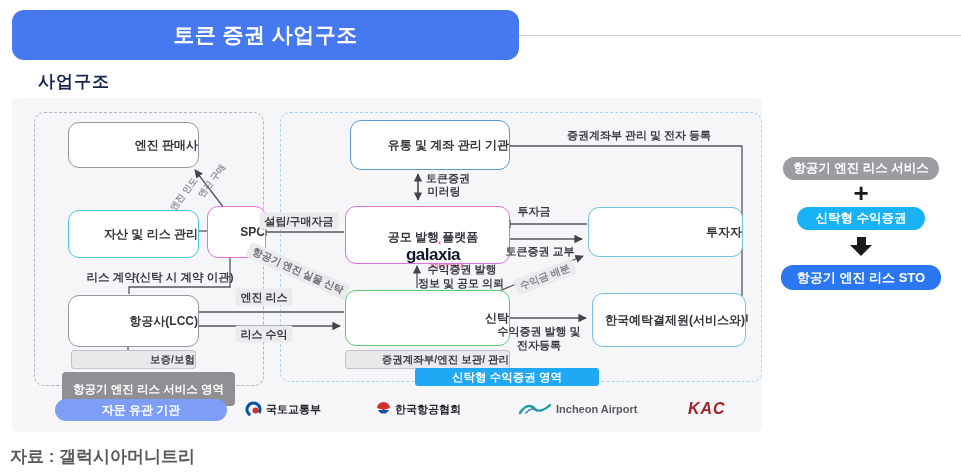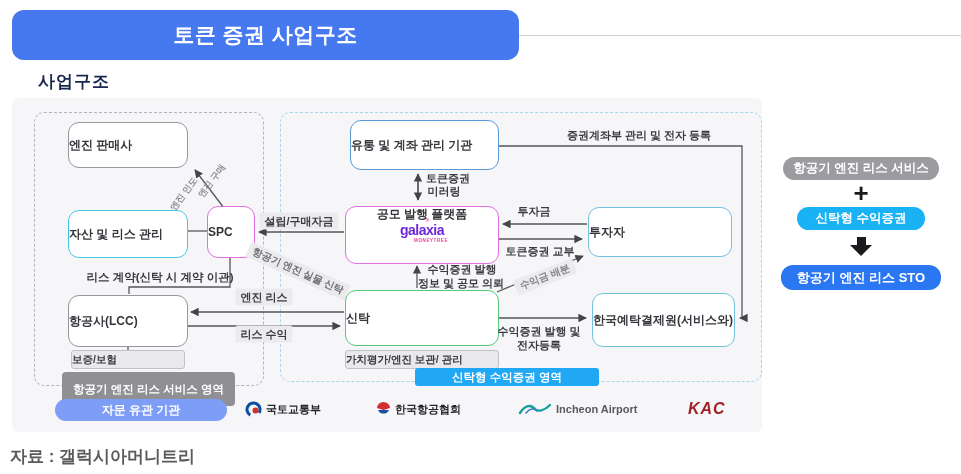--- a/index.html
+++ b/index.html
@@ -11,31 +11,31 @@
   .hdr span{color:#fff;font-size:21px;font-weight:800;letter-spacing:0.5px;}
   .hdr-line{position:absolute;left:519px;top:35px;width:442px;height:1px;background:#cfcfcf;}
   .sec{position:absolute;left:38px;top:70px;font-size:17px;font-weight:800;color:#17274e;letter-spacing:1px;}
   
   .panel{position:absolute;left:12px;top:98px;width:750px;height:334px;background:#f6f6f8;border-radius:6px;}
   .zone{position:absolute;border:1.4px dashed #b4b4ba;border-radius:10px;}
   .zone-right{border-color:#a6d6ec;}
   .wires{position:absolute;left:0;top:0;width:961px;height:474px;pointer-events:none;}
   
   .box{position:absolute;background:#fff;border:1.6px solid #93979e;border-radius:11px;
-       display:flex;align-items:center;justify-content:flex-start;text-align:center;
-       font-size:12px;font-weight:700;color:#35353b;line-height:1.25;}
+       display:flex;align-items:center;justify-content:flex-end;text-align:center;
+       font-size:12px;font-weight:700;color:#35353b;line-height:1.25;padding-left:11px;}
   .b-cyan{border-color:#45c8e5;}
   .b-mag{border-color:#e26ee2;}
   .b-green{border-color:#57c979;}
   .b-sky{border-color:#74c0dd;}
   .b-blue{border-color:#5b9bd5;}
   .b-fill{background:#e9e9eb;border:1px solid #c2c2c6;border-radius:3px;font-size:10.5px;color:#3a3a40;}
   .plat{flex-direction:column;gap:1px;}
   .galaxia-wrap{position:relative;line-height:1;}
-  .gx{font-size:14px;font-weight:800;color:#6d28d9;letter-spacing:-0.5px;}
+  .gx{font-size:17px;font-weight:800;color:#0f172a;letter-spacing:-0.5px;}
   .gx-star{position:absolute;top:-6px;left:57%;font-size:6px;color:#ef3e96;}
   .gx-sub{position:absolute;right:-4px;bottom:-6px;font-size:4.5px;font-weight:700;color:#ef3e96;letter-spacing:0.6px;}
   
   .lbl{position:absolute;transform:translate(-50%,-50%);font-size:11px;font-weight:700;
        color:#3a3a40;white-space:nowrap;z-index:5;}
   .lbl.bg{background:#ebebed;padding:1px 5px;border-radius:2px;}
   .lbl.faint{color:#8d8d95;font-weight:600;}
   
   .zbadge{position:absolute;display:flex;align-items:center;justify-content:center;color:#fff;
           font-size:11.5px;font-weight:700;border-radius:4px;z-index:6;}
@@ -123,21 +123,21 @@
     <span class="galaxia-wrap">
       <span class="gx">galaxia</span>
       <span class="gx-star">✳</span>
       <span class="gx-sub">MONEYTREE</span>
     </span>
     </div>
   <div class="box b-green" style="left:345px;top:290px;width:152px;height:54px;">
     <span>신탁</span>
     </div>
   <div class="box b-fill" style="left:345px;top:350px;width:152px;height:17px;">
-    <span>가치평가/엔진 보관/ 관리</span>
+    <span>증권계좌부/엔진 보관/ 관리</span>
     </div>
 
   <div class="box b-sky" style="left:588px;top:207px;width:142px;height:48px;">
     <span>투자자</span>
     </div>
   <div class="box b-sky" style="left:592px;top:293px;width:141px;height:52px;">
     <span>한국예탁결제원(서비스와)</span>
     </div>
 
   <div class="lbl faint" style="left:212px;top:181px;transform:translate(-50%,-50%) rotate(-53deg);font-size:9px;">엔진 구매</div>

